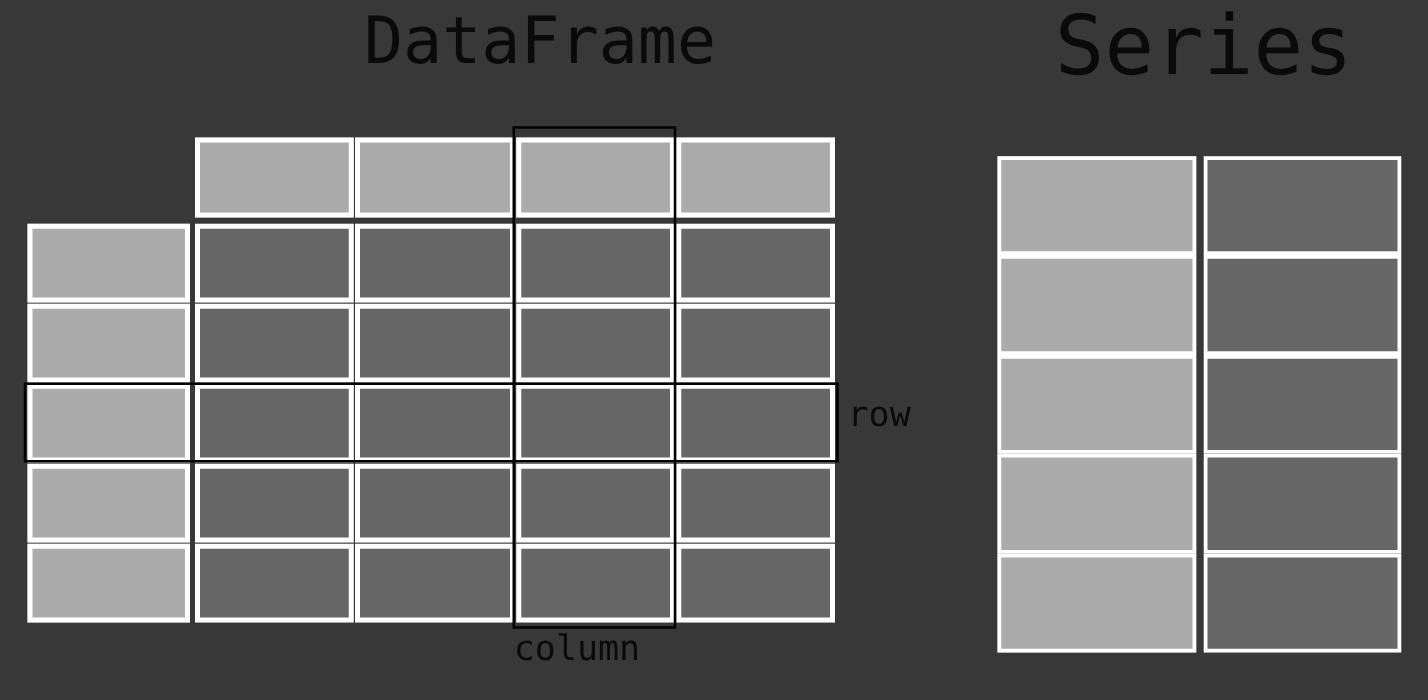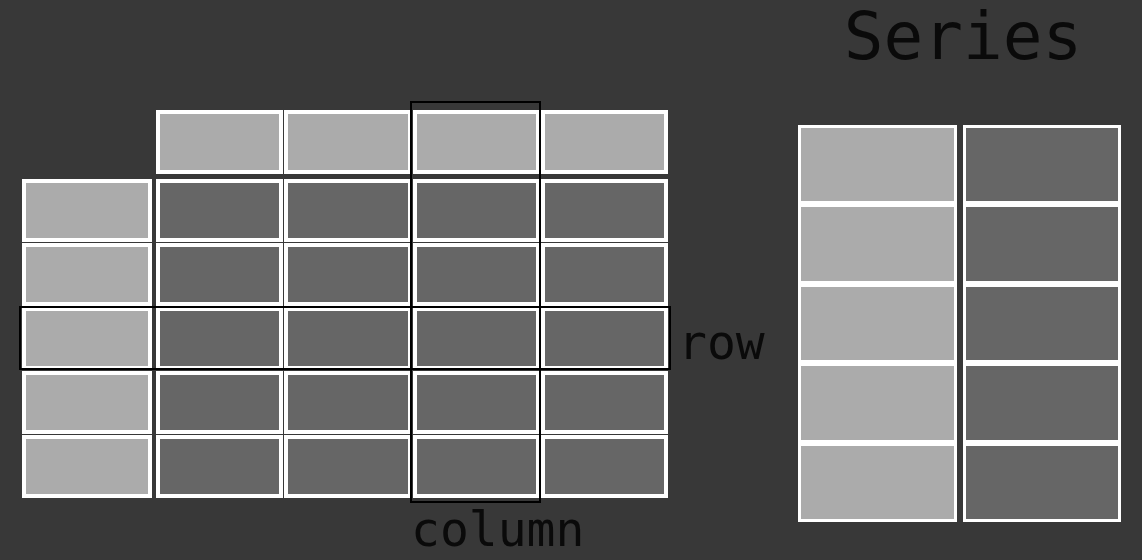--- a/index.html
+++ b/index.html
@@ -18,21 +18,21 @@
     color:var(--ink,#0a0a0a);
     text-align:center;
     line-height:1;
     white-space:nowrap;
   }
   .title-dataframe{left:232px;top:7px;width:400px;font-size:52px;}
   .title-series{left:763px;top:4px;width:400px;font-size:66px;}
   .label{
     position:absolute;
     color:var(--ink,#0a0a0a);
-    font-size:48px;
+    font-size:28px;
     line-height:1;
     white-space:nowrap;
   }
   .label-row{left:678px;top:318px;}
   .label-column{left:411px;top:505px;width:130px;text-align:left;}
 
   
   .df-header{
     position:absolute;left:156px;top:110px;width:512px;height:64px;
     display:flex;gap:1px;
@@ -71,20 +71,21 @@
     background:transparent;
   }
   .outline-column{left:410px;top:101px;width:131px;height:402px;}
   .outline-row{left:19px;top:306px;width:652px;height:64px;}
 </style>
 </head>
 <body>
 
 <div class="stage">
 
+  <div class="title title-dataframe">DataFrame</div>
 
   <div class="title title-series">Series</div>
 
   <div class="df-header">
     <div class="cell light"></div>
   <div class="cell light"></div>
       <div class="cell light"></div>
       <div class="cell light"></div>
     </div>
 

